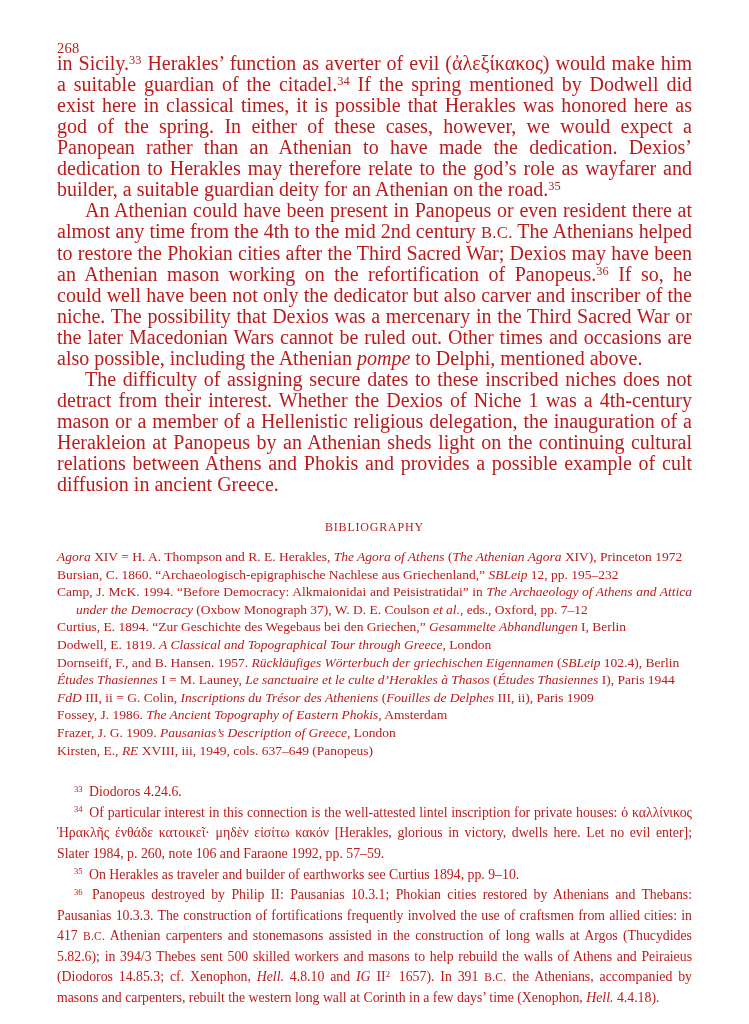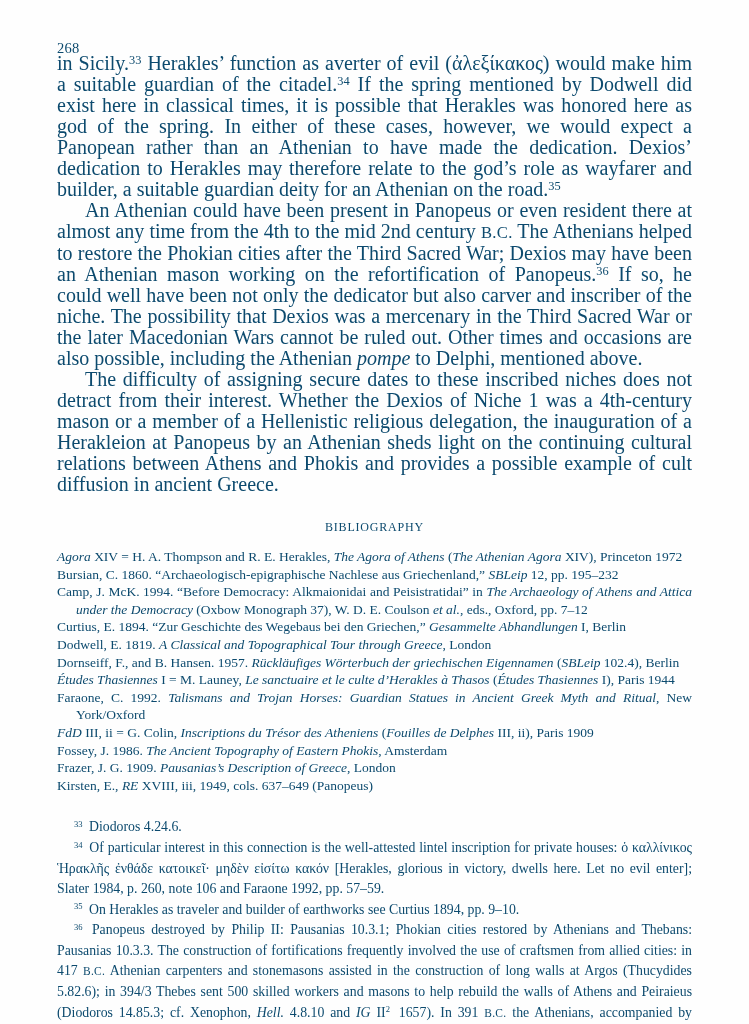--- a/index.html
+++ b/index.html
@@ -2,21 +2,21 @@
 <html><head>
 <meta charset="utf-8">
 <style>
   html, body { margin: 0; padding: 0; background: #e8e8e8; }
   .page {
     position: relative;
     width: 749px;
     height: 1024px;
     margin: 0 auto;
     background: #fefefe;
-    color: #0c4a6e;
+    color: #b91c1c;
     font-family: "Liberation Serif", "DejaVu Serif", serif;
     box-sizing: border-box;
     padding: 40px 57px 0 57px;
     overflow: hidden;
   }
   .running-head {
     position: relative;
     text-align: center;
     font-size: 14.5px;
     letter-spacing: 0.2px;
@@ -65,21 +65,20 @@
   <h2 class="bib-heading">BIBLIOGRAPHY</h2>
 
   <section class="bibliography" id="bib-entries">
       <p><span class="i">Agora</span><span> XIV = H. A. Thompson and R. E. Herakles, </span><span class="i">The Agora of Athens</span><span> (</span><span class="i">The Athenian Agora</span><span> XIV), Princeton 1972</span></p>
       <p><span>Bursian, C. 1860. “Archaeologisch-epigraphische Nachlese aus Griechenland,” </span><span class="i">SBLeip</span><span> 12, pp. 195–232</span></p>
       <p><span>Camp, J. McK. 1994. “Before Democracy: Alkmaionidai and Peisistratidai” in </span><span class="i">The Archaeology of Athens and Attica under the Democracy</span><span> (Oxbow Monograph 37), W. D. E. Coulson </span><span class="i">et al.</span><span>, eds., Oxford, pp. 7–12</span></p>
       <p><span>Curtius, E. 1894. “Zur Geschichte des Wegebaus bei den Griechen,” </span><span class="i">Gesammelte Abhandlungen</span><span> I, Berlin</span></p>
       <p><span>Dodwell, E. 1819. </span><span class="i">A Classical and Topographical Tour through Greece</span><span>, London</span></p>
       <p><span>Dornseiff, F., and B. Hansen. 1957. </span><span class="i">Rückläufiges Wörterbuch der griechischen Eigennamen</span><span> (</span><span class="i">SBLeip</span><span> 102.4), Berlin</span></p>
       <p><span class="i">Études Thasiennes</span><span> I = M. Launey, </span><span class="i">Le sanctuaire et le culte d’Herakles à Thasos</span><span> (</span><span class="i">Études Thasiennes</span><span> I), Paris 1944</span></p>
-      <p><span>Faraone, C. 1992. </span><span class="i">Talismans and Trojan Horses: Guardian Statues in Ancient Greek Myth and Ritual</span><span>, New York/Oxford</span></p>
       <p><span class="i">FdD</span><span> III, ii = G. Colin, </span><span class="i">Inscriptions du Trésor des Atheniens</span><span> (</span><span class="i">Fouilles de Delphes</span><span> III, ii), Paris 1909</span></p>
       <p><span>Fossey, J. 1986. </span><span class="i">The Ancient Topography of Eastern Phokis</span><span>, Amsterdam</span></p>
       <p><span>Frazer, J. G. 1909. </span><span class="i">Pausanias’s Description of Greece</span><span>, London</span></p>
       <p><span>Kirsten, E., </span><span class="i">RE</span><span> XVIII, iii, 1949, cols. 637–649 (Panopeus)</span></p>
     </section>
 
   <section class="footnotes" id="footnotes">
       <p><span class="sup">33</span><span> Diodoros 4.24.6.</span></p>
       <p><span class="sup">34</span><span> Of particular interest in this connection is the well-attested lintel inscription for private houses: ὁ καλλίνικος Ἡρακλῆς ἐνθάδε κατοικεῖ· μηδὲν εἰσίτω κακόν [Herakles, glorious in victory, dwells here. Let no evil enter]; Slater 1984, p. 260, note 106 and Faraone 1992, pp. 57–59.</span></p>
       <p><span class="sup">35</span><span> On Herakles as traveler and builder of earthworks see Curtius 1894, pp. 9–10.</span></p>

